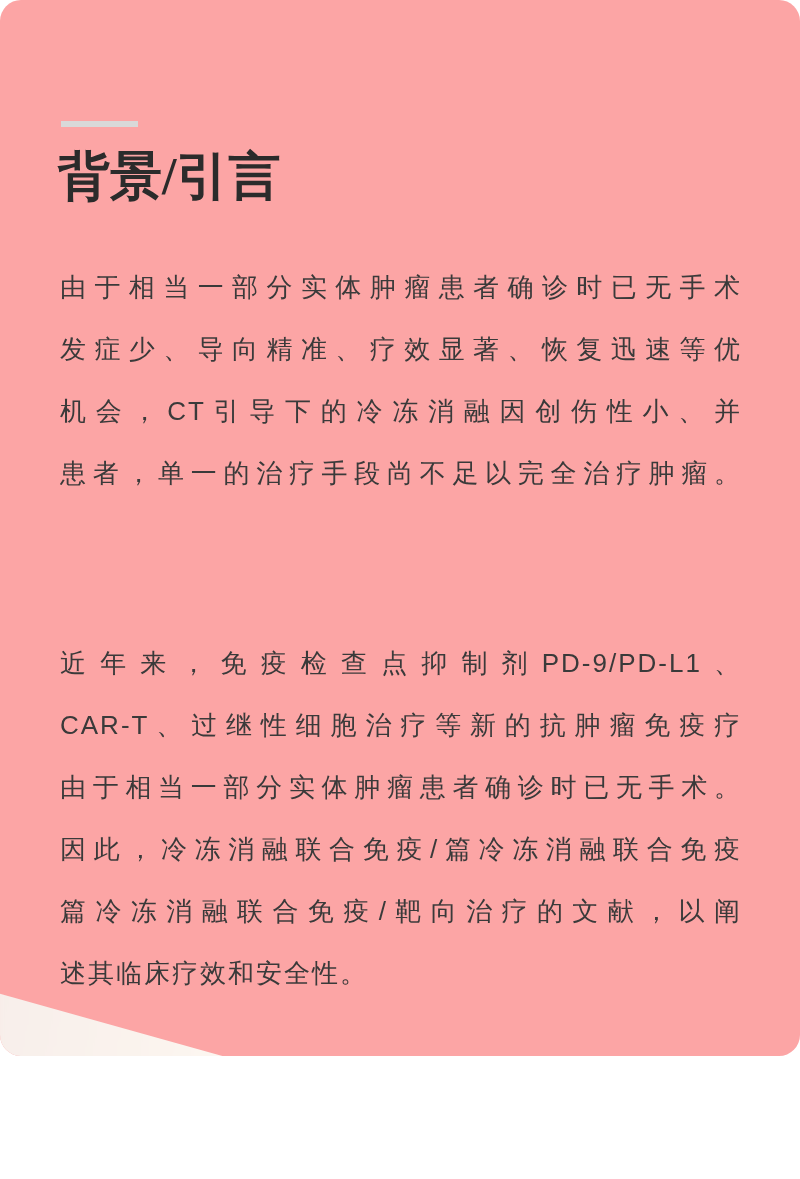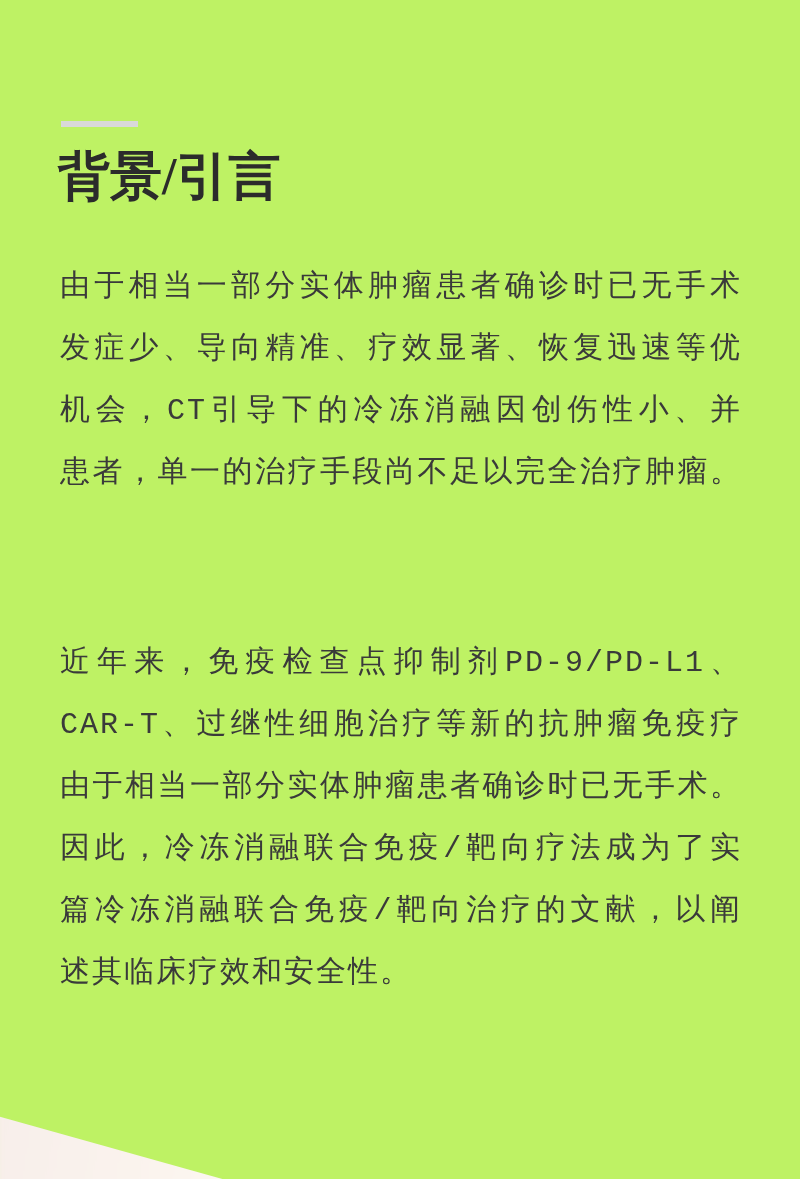--- a/index.html
+++ b/index.html
@@ -1,22 +1,23 @@
 <!DOCTYPE html>
 <html lang="zh"><head>
 <meta charset="utf-8">
 <style>
   html, body { margin: 0; padding: 0; background: #ffffff; }
   .page {
     position: relative;
     width: 800px;
-    height: 1179px;
-    background: #bef264;
+    height: 1056px;
+    background: #fca5a5;
     overflow: hidden;
     font-family: "Liberation Sans", sans-serif;
+    border-radius: 21px;
   }
   .corner-decor {
     position: absolute;
     left: -10px;
     bottom: -15px;
     width: 520px;
     height: 100px;
     background: linear-gradient(100deg, #f7eeea 0%, #fbf4ee 35%, #fefcf7 65%, #ffffff 92%);
     clip-path: polygon(0 20%, 55% 100%, 0 100%);
     filter: blur(6px);
@@ -45,29 +46,28 @@
   }
   .para {
     position: absolute;
     left: 60px;
     width: 682px;
   }
   .para-1 { top: 256px; }
   .para-2 { top: 632px; }
   .line {
     height: 62px;
-    font-size: 30px;
+    font-size: 26px;
     line-height: 62px;
     letter-spacing: 2px;
     color: #3a3a3a;
     text-align: justify;
     text-align-last: justify;
     overflow: hidden;
     white-space: normal;
-    font-family: Liberation Mono, monospace;
   }
   .line.last-short {
     text-align: right;
     text-align-last: left;
   }
 </style>
 </head>
 <body>
 
 <div class="page">
@@ -82,18 +82,18 @@
     <div class="line">由于相当一部分实体肿瘤患者确诊时已无手术</div>
     <div class="line">发症少、导向精准、疗效显著、恢复迅速等优</div>
     <div class="line">机会，CT引导下的冷冻消融因创伤性小、并</div>
     <div class="line">患者，单一的治疗手段尚不足以完全治疗肿瘤。</div>
   </div>
 
   <div class="para para-2">
     <div class="line">近年来，免疫检查点抑制剂PD-9/PD-L1、</div>
     <div class="line">CAR-T、过继性细胞治疗等新的抗肿瘤免疫疗</div>
     <div class="line">由于相当一部分实体肿瘤患者确诊时已无手术。</div>
-    <div class="line">因此，冷冻消融联合免疫/靶向疗法成为了实</div>
+    <div class="line">因此，冷冻消融联合免疫/篇冷冻消融联合免疫</div>
     <div class="line">篇冷冻消融联合免疫/靶向治疗的文献，以阐</div>
     <div class="line last-short">述其临床疗效和安全性。</div>
   </div>
 
 </div>
 
 </body></html>

